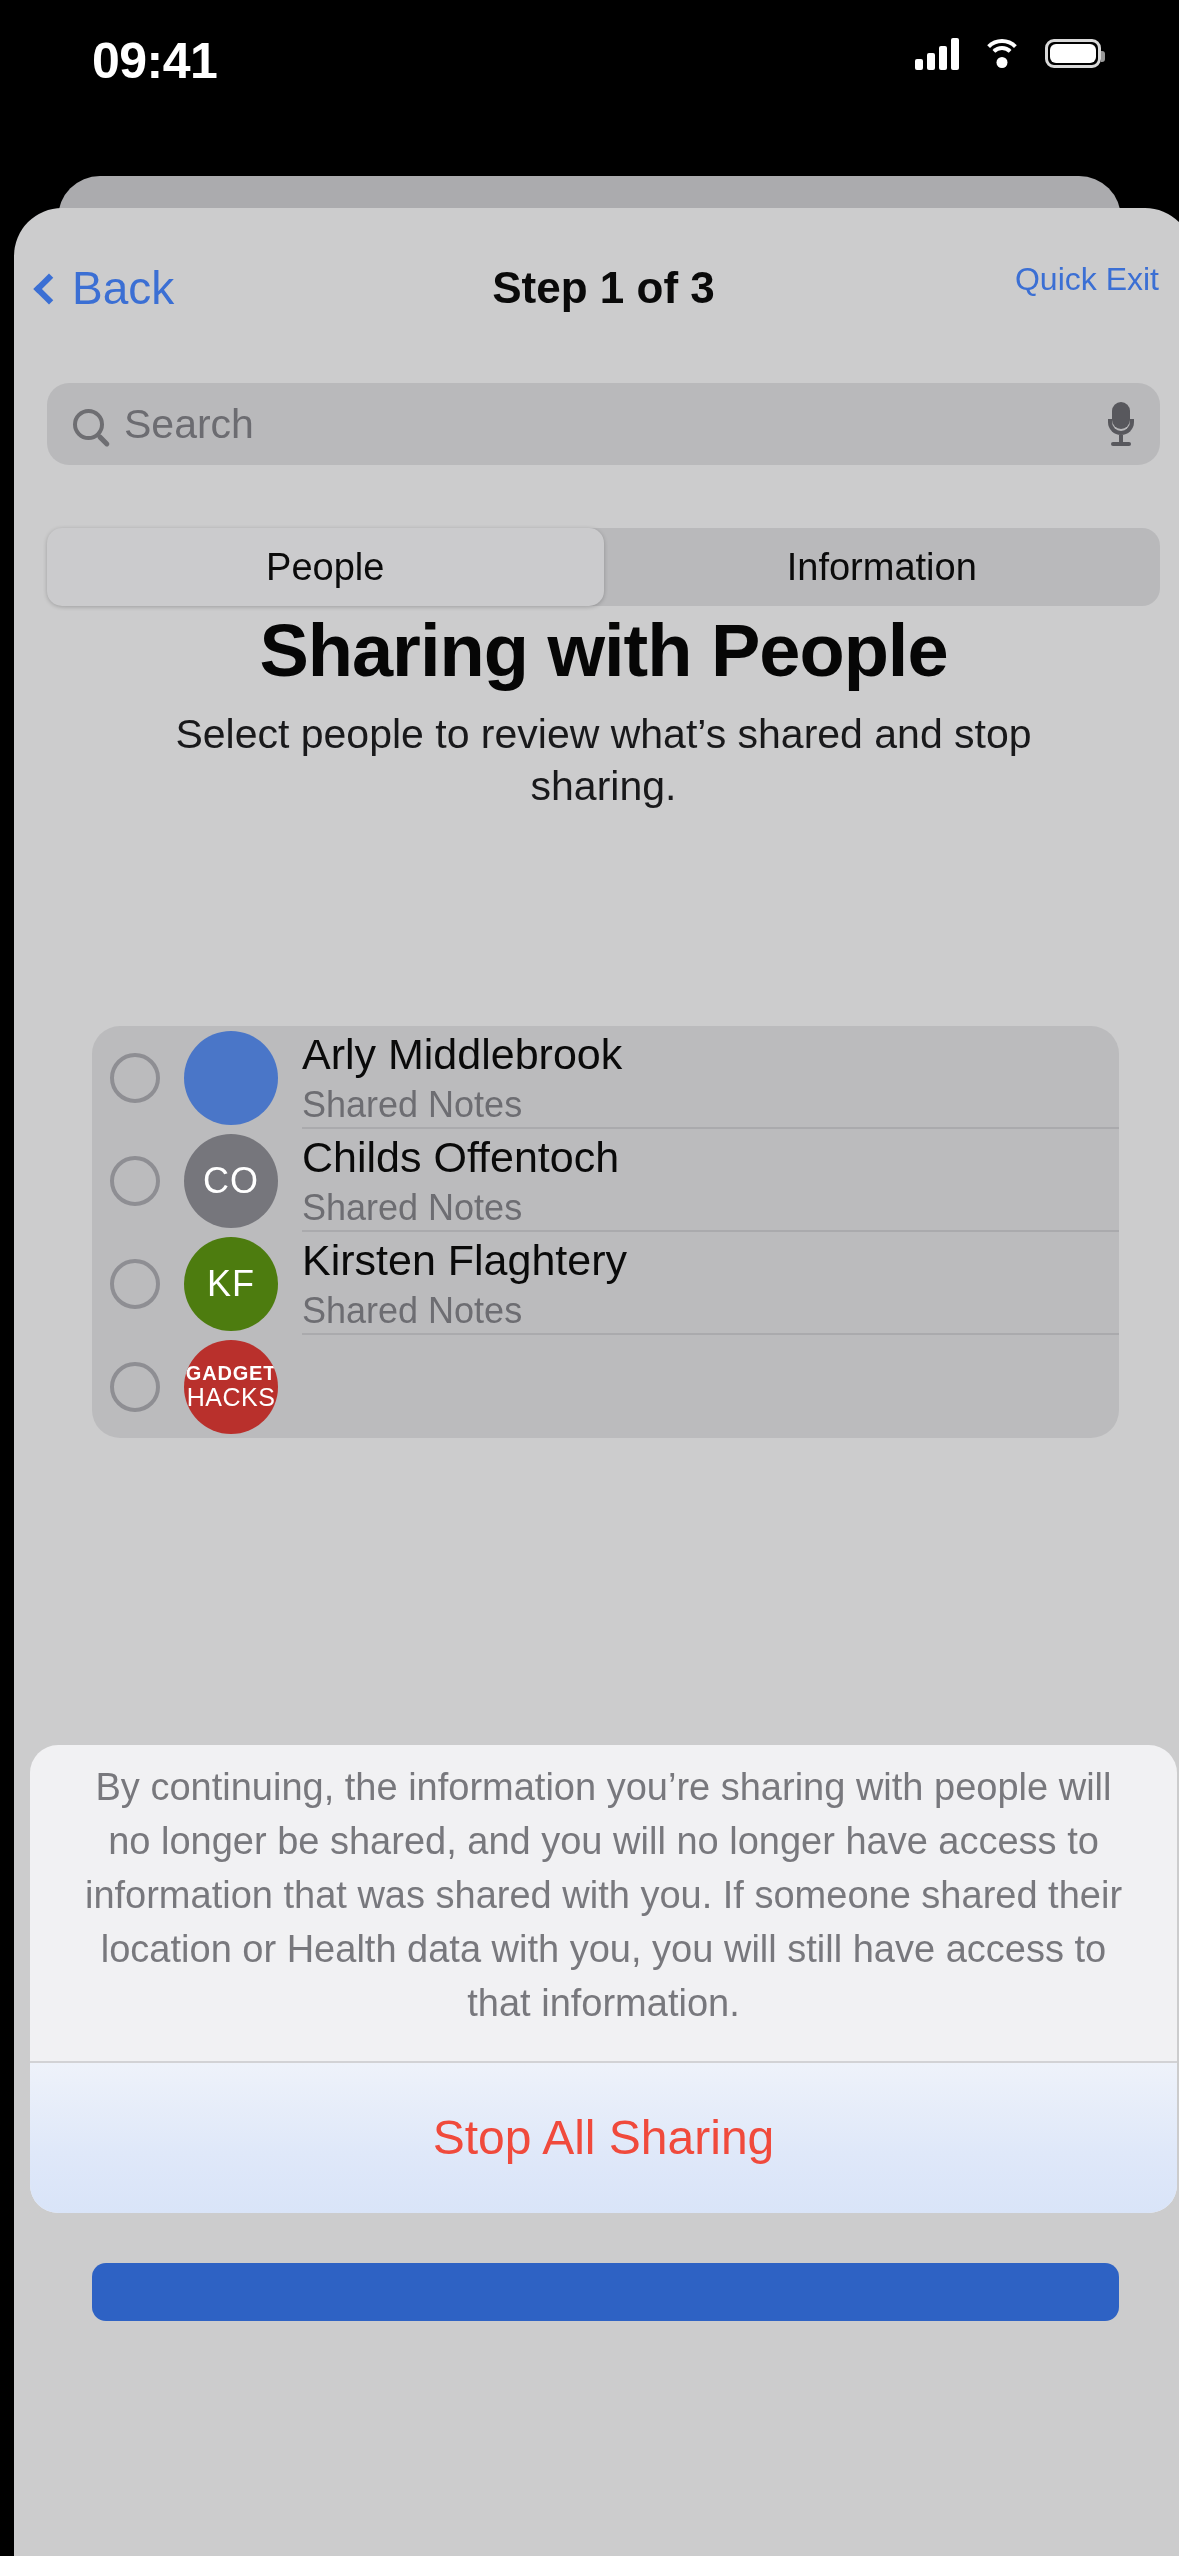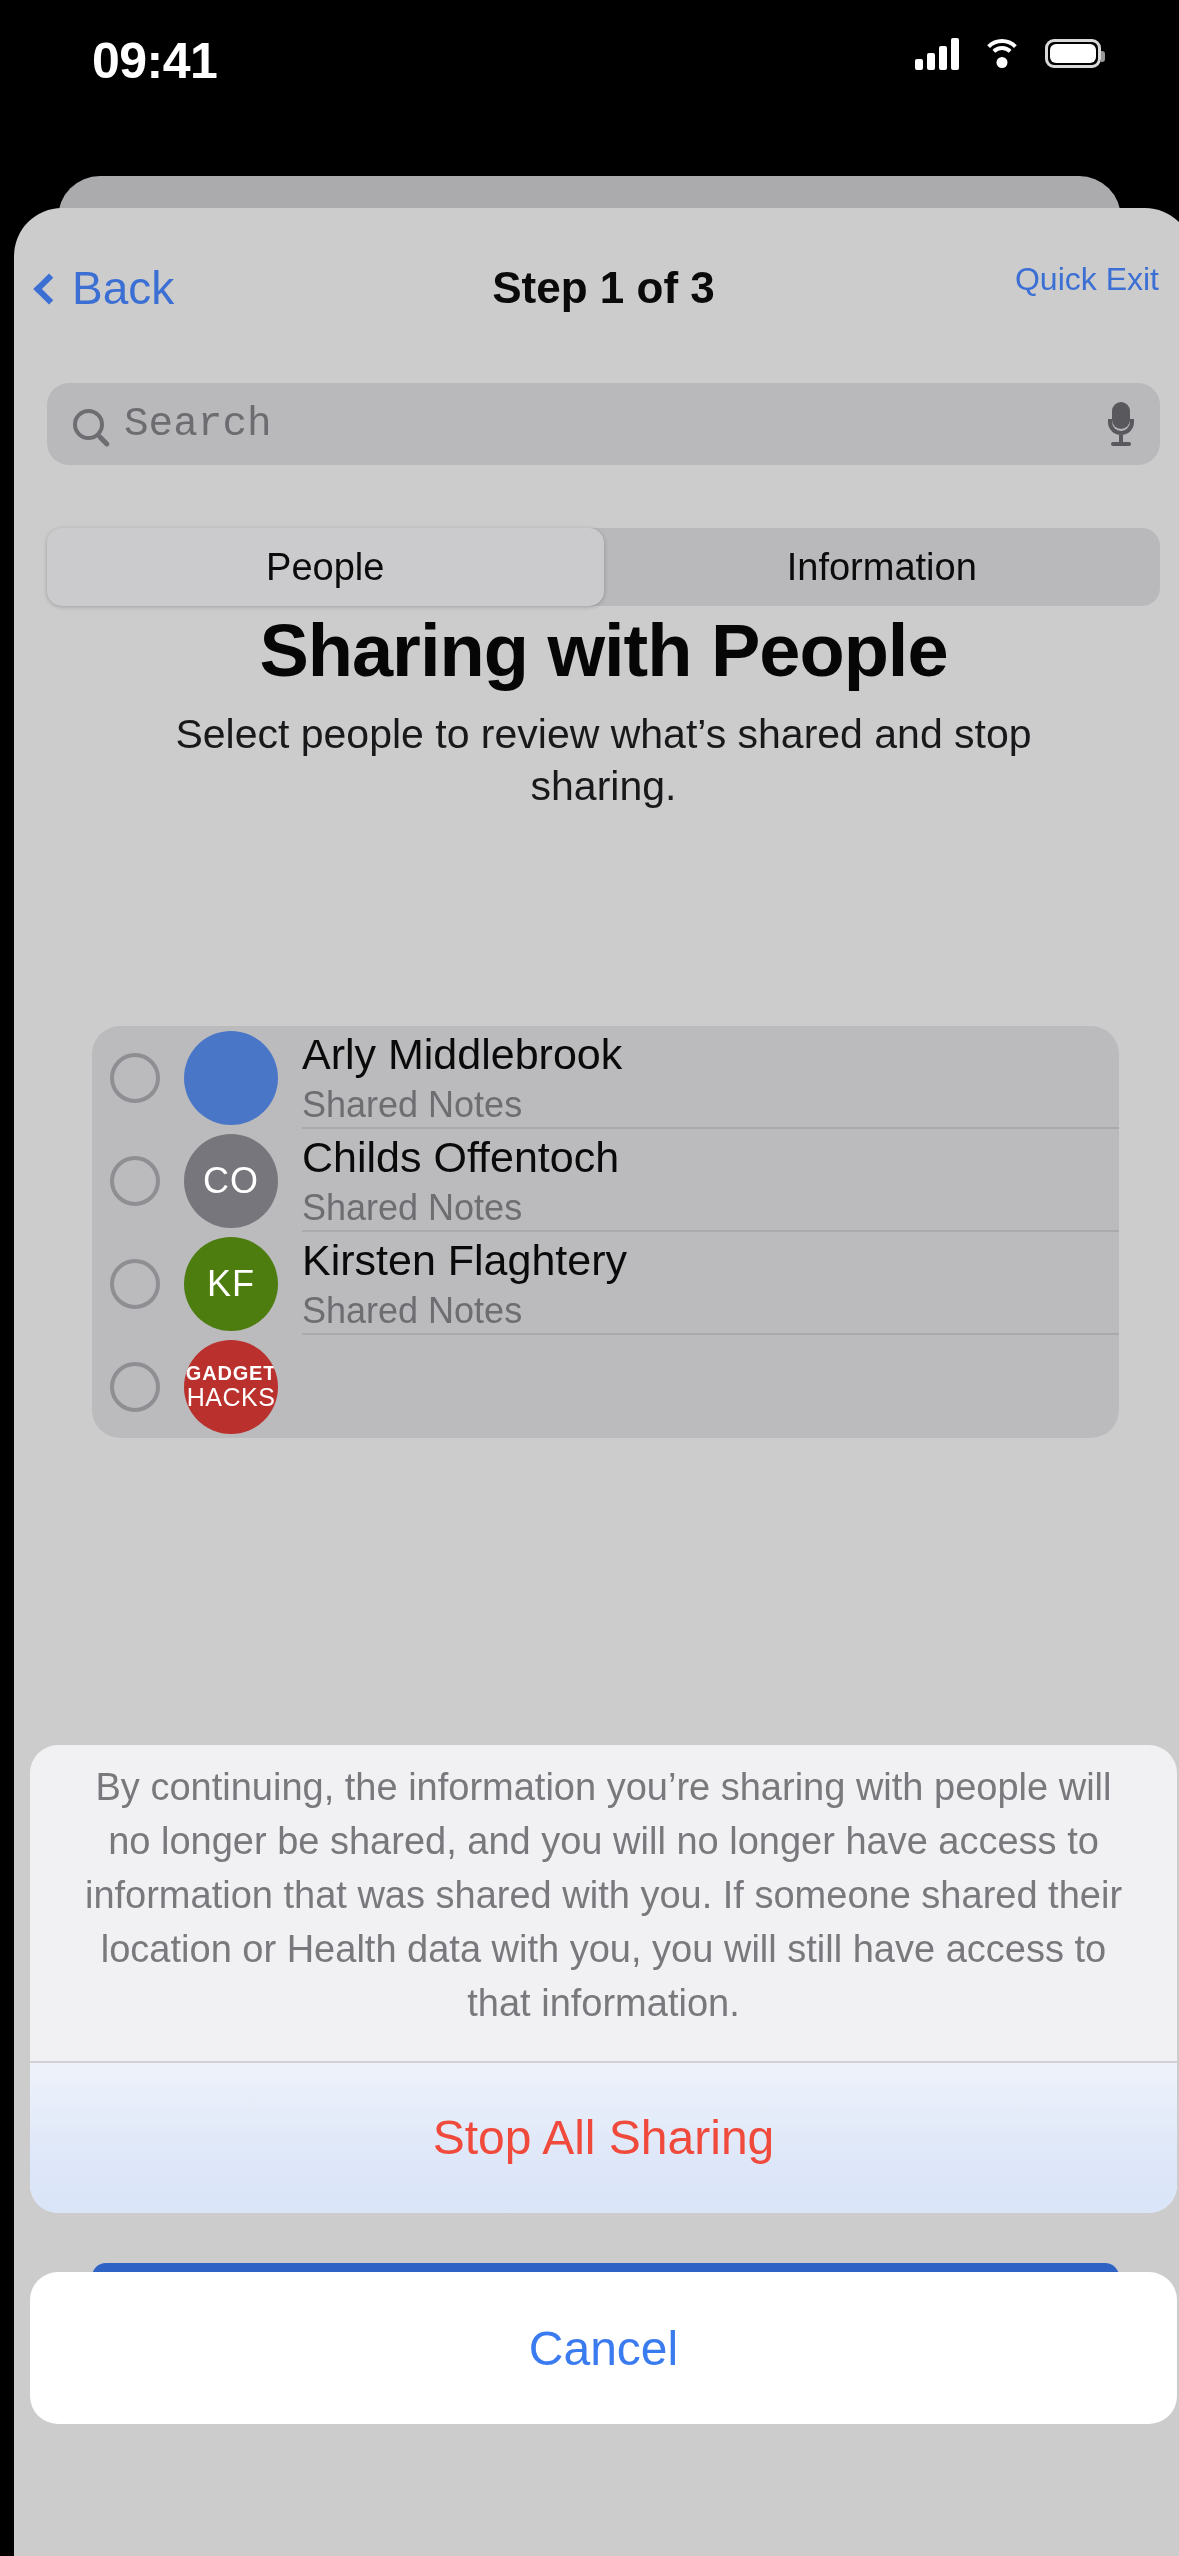--- a/index.html
+++ b/index.html
@@ -107,21 +107,21 @@
     width:31px;height:31px;border:4px solid #6e6e72;border-radius:50%;
     position:relative; flex:0 0 auto;
   }
   .search-glass::after{
     content:""; position:absolute; right:-11px; bottom:-7px;
     width:15px;height:4.5px;background:#6e6e72;border-radius:3px;
     transform:rotate(45deg);
   }
   #search-input{
     flex:1; border:none; background:transparent; outline:none;
-    font-family:Liberation Mono, monospace; font-size:41px; color:#3c3c42;
+    font-family:Liberation Sans, sans-serif; font-size:41px; color:#3c3c42;
     margin-left:20px;
   }
   #search-input::placeholder{ color:#6c6c71; }
   .mic{ position:relative; width:26px;height:44px; flex:0 0 auto;}
   .mic .cap{
     position:absolute; left:4px; top:0; width:18px;height:27px;
     border-radius:9px; background:#58585d;
   }
   .mic .arc{
     position:absolute; left:0; top:17px; width:26px;height:16px;
@@ -329,19 +329,16 @@
       </div>
 
     <div id="action-sheet">
       <div id="disclaimer">By continuing, the information you’re sharing with people will no longer be shared, and you will no longer have access to information that was shared with you. If someone shared their location or Health data with you, you will still have access to that information.</div>
       <div id="sheet-divider"></div>
       <div id="stop-all">Stop All Sharing</div>
     </div>
 
     <div id="blue-strip"></div>
 
-    <div id="cancel-sheet">
-      <span id="cancel-label">Cancel</span>
-    </div>
 
     <div id="home-indicator"></div>
   </div>
 </div>
 
 </body></html>

